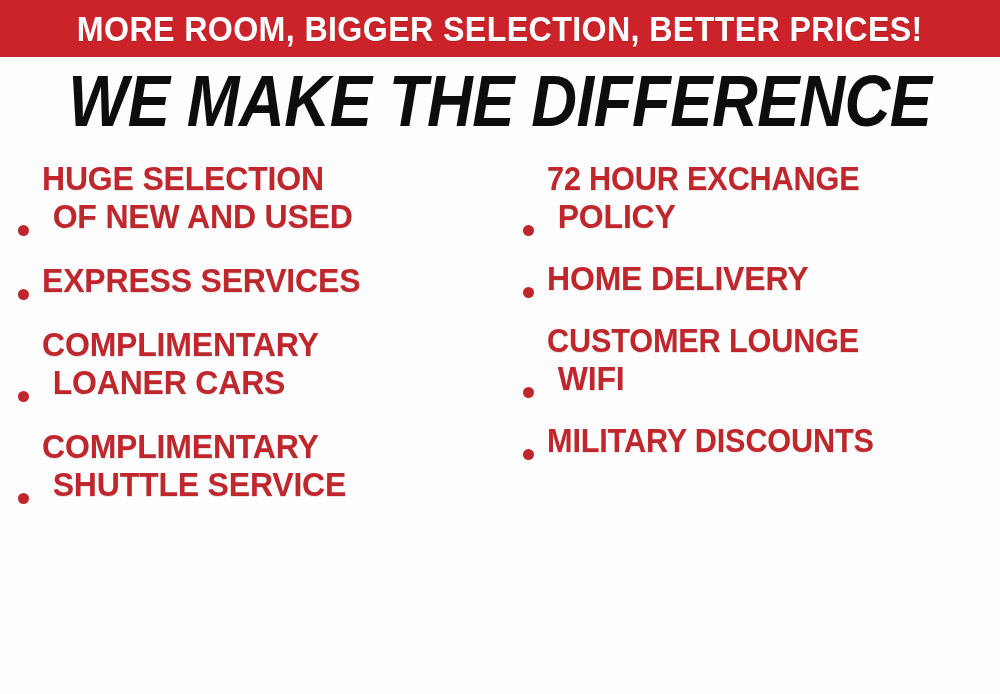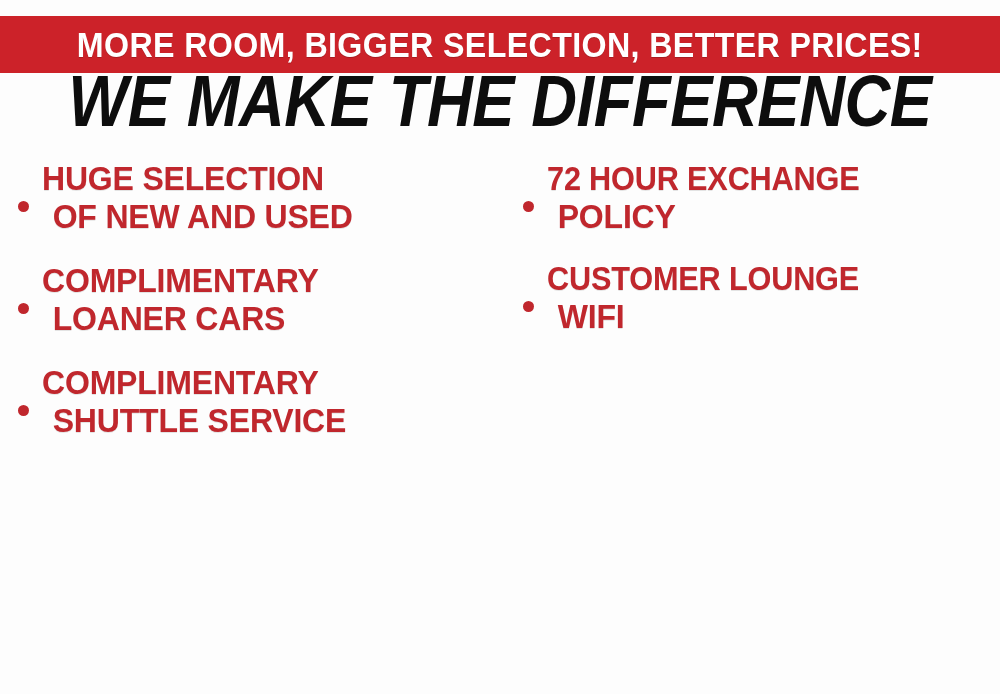--- a/index.html
+++ b/index.html
@@ -20,21 +20,21 @@
     width: 1000px;
     height: 694px;
     background: #fdfdfd;
     box-sizing: border-box;
   }
 
   
   .banner {
     position: absolute;
     left: 0;
-    top: 16px;
+    top: 0;
     width: 1000px;
     height: 57px;
     background: #cc2229;
     display: flex;
     align-items: center;
     justify-content: center;
     overflow: hidden;
   }
   .banner-text {
     color: #ffffff;
@@ -80,21 +80,21 @@
     position: absolute;
     top: 0;
     height: 534px;
   }
   .col-left  { left: 18px;  width: 495px; }
   .col-right { left: 523px; width: 477px; }
 
   .bullet-row {
     position: relative;
     display: flex;
-    align-items: center;
+    align-items: flex-end;
     margin-bottom: 26px;
   }
   .col-right .bullet-row { margin-bottom: 24px; }
 
   .dot {
     flex: 0 0 auto;
     width: 11px;
     height: 11px;
     border-radius: 50%;
     background: #c0272d;
@@ -144,20 +144,26 @@
     <div class="col col-left">
 
       <div class="bullet-row">
         <span class="dot"></span>
         <span class="bullet-text">
           <span class="squeeze">HUGE SELECTION</span>
           <span class="l2 squeeze">OF NEW AND USED</span>
         </span>
       </div>
 
+      <div class="bullet-row">
+        <span class="dot"></span>
+        <span class="bullet-text">
+          <span class="squeeze">EXPRESS SERVICES</span>
+        </span>
+      </div>
 
 
       <div class="bullet-row">
         <span class="dot"></span>
         <span class="bullet-text">
           <span class="squeeze">COMPLIMENTARY</span>
           <span class="l2 squeeze">LOANER CARS</span>
         </span>
       </div>
 
@@ -174,28 +180,40 @@
     <div class="col col-right">
 
       <div class="bullet-row">
         <span class="dot"></span>
         <span class="bullet-text">
           <span class="squeeze-hard">72 HOUR EXCHANGE</span>
           <span class="l2 squeeze">POLICY</span>
         </span>
       </div>
 
+      <div class="bullet-row">
+        <span class="dot"></span>
+        <span class="bullet-text">
+          <span class="squeeze">HOME DELIVERY</span>
+        </span>
+      </div>
 
       <div class="bullet-row">
         <span class="dot"></span>
         <span class="bullet-text">
           <span class="squeeze-hard">CUSTOMER LOUNGE</span>
           <span class="l2 squeeze">WIFI</span>
         </span>
       </div>
 
+      <div class="bullet-row">
+        <span class="dot"></span>
+        <span class="bullet-text">
+          <span class="squeeze-hard">MILITARY DISCOUNTS</span>
+        </span>
+      </div>
 
 
 
     </div>
 
   </div>
 </div>
 
 </body></html>

